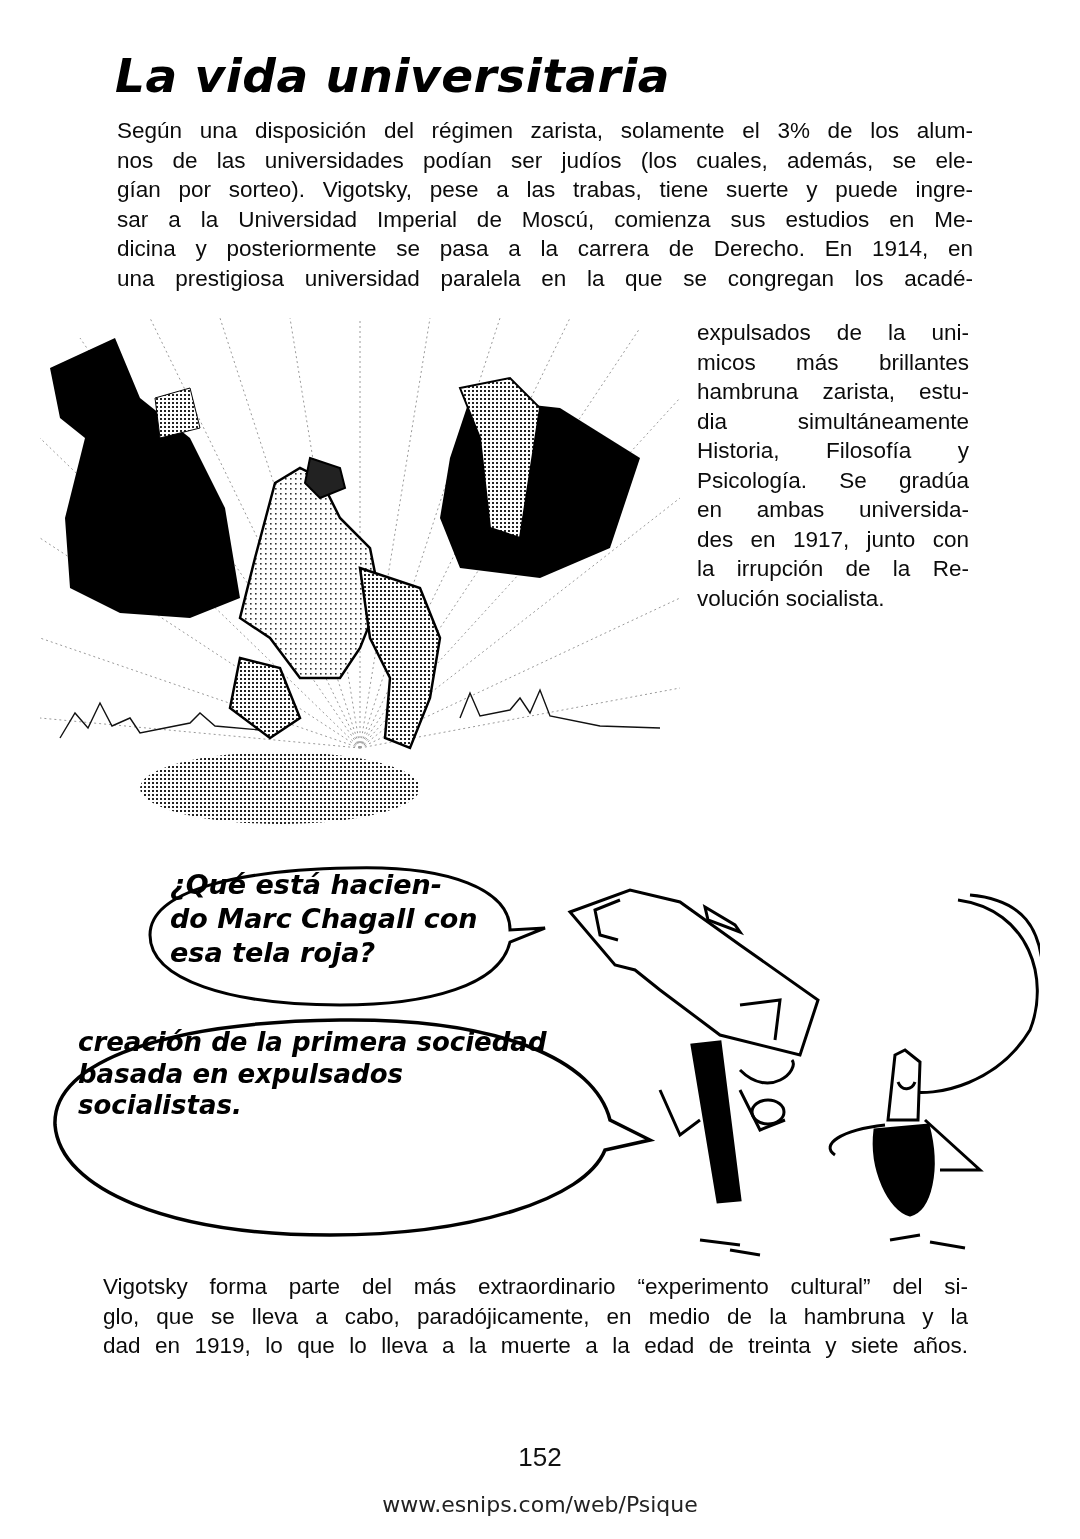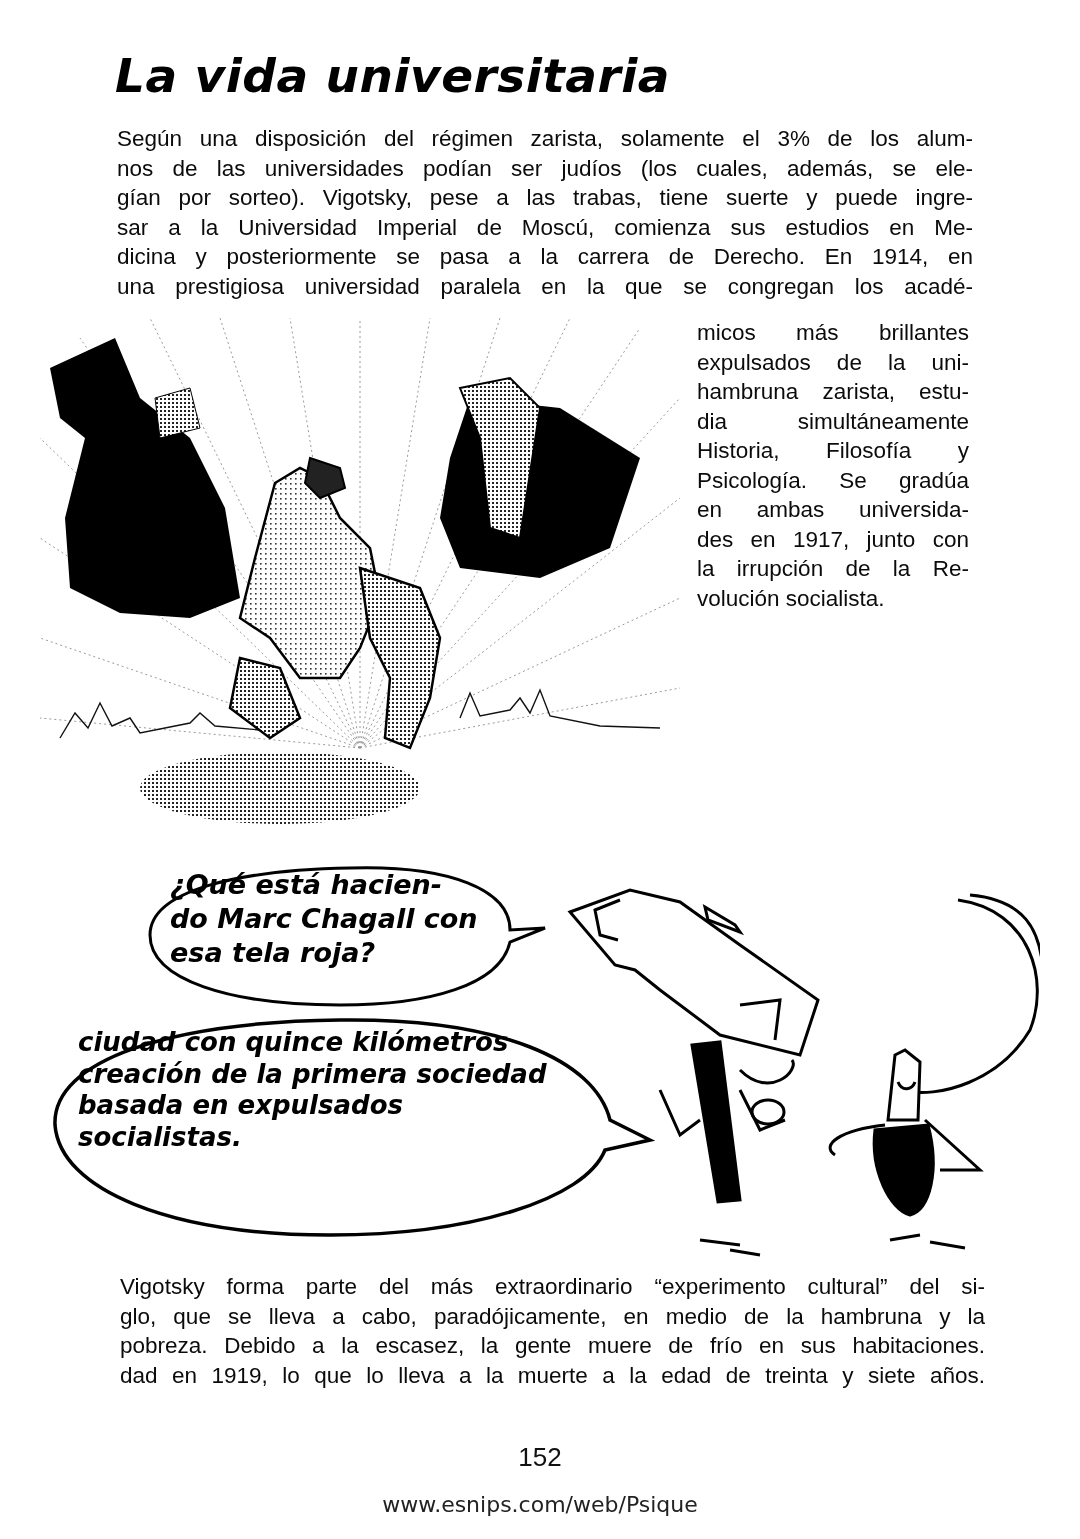--- a/index.html
+++ b/index.html
@@ -1,23 +1,23 @@
 <!DOCTYPE html>
 <html><head>
 <meta charset="utf-8">
 <style>
   html, body { margin: 0; padding: 0; background: #ffffff; }
   body { width: 1080px; height: 1539px; position: relative; overflow: hidden; color: #0a0a0a; font-family: "Liberation Sans", sans-serif; }
   .title { position: absolute; left: 115px; top: 48px; font-family: "DejaVu Sans", sans-serif; font-weight: bold; font-style: italic; font-size: 47px; letter-spacing: 0.5px; margin: 0; color: #000; }
   .para { position: absolute; font-family: "Liberation Sans", sans-serif; font-size: 22.5px; line-height: 29.5px; color: #0b0b0b; margin: 0; }
   .para .ln { display: block; white-space: nowrap; text-align: justify; text-align-last: justify; }
-  .p1 { left: 117px; top: 124px; width: 856px; }
+  .p1 { left: 117px; top: 116px; width: 856px; }
   .p2 { left: 697px; top: 318px; width: 272px; }
   .p2 .ln { white-space: nowrap; }
-  .p3 { left: 120px; top: 1272px; width: 865px; }
+  .p3 { left: 103px; top: 1272px; width: 865px; }
   .p3 .ln:last-child { text-align-last: justify; }
   .ill1 { position: absolute; left: 40px; top: 318px; width: 640px; height: 510px; }
   .ill2 { position: absolute; left: 40px; top: 850px; width: 1000px; height: 410px; }
   .bubble-text { position: absolute; font-family: "DejaVu Sans", sans-serif; font-style: italic; font-weight: bold; color: #000; text-align: left; }
   .b1 { left: 170px; top: 868px; width: 340px; font-size: 27px; line-height: 34px; }
   .b2 { left: 78px; top: 1027px; width: 510px; font-size: 26px; line-height: 31.5px; }
   .page-num { position: absolute; left: 0; width: 1080px; top: 1442px; text-align: center; font-family: "Liberation Sans", sans-serif; font-size: 26px; color: #111; }
   .url { position: absolute; left: 0; width: 1080px; top: 1492px; text-align: center; font-family: "DejaVu Sans", sans-serif; font-size: 22px; color: #222; }
 </style>
 </head>
@@ -28,22 +28,22 @@
 <div class="para p1">
   <span class="ln">Según una disposición del régimen zarista, solamente el 3% de los alum-</span>
   <span class="ln">nos de las universidades podían ser judíos (los cuales, además, se ele-</span>
   <span class="ln">gían por sorteo). Vigotsky, pese a las trabas, tiene suerte y puede ingre-</span>
   <span class="ln">sar a la Universidad Imperial de Moscú, comienza sus estudios en Me-</span>
   <span class="ln">dicina y posteriormente se pasa a la carrera de Derecho. En 1914, en</span>
   <span class="ln">una prestigiosa universidad paralela en la que se congregan los acadé-</span>
 </div>
 
 <div class="para p2">
+  <span class="ln">expulsados de la uni-</span>
   <span class="ln">micos más brillantes</span>
-  <span class="ln">expulsados de la uni-</span>
   <span class="ln">hambruna zarista, estu-</span>
   <span class="ln">dia simultáneamente</span>
   <span class="ln">Historia, Filosofía y</span>
   <span class="ln">Psicología. Se gradúa</span>
   <span class="ln">en ambas universida-</span>
   <span class="ln">des en 1917, junto con</span>
   <span class="ln">la irrupción de la Re-</span>
   <span class="ln" style="text-align-last:left">volución socialista.</span>
 </div>
 
@@ -130,27 +130,25 @@
   </g>
 </svg>
 
 <div class="bubble-text b1">
   <div>¿Qué está hacien-</div>
   <div>do Marc Chagall con</div>
   <div>esa tela roja?</div>
 </div>
 
 <div class="bubble-text b2">
-  <div>ciudad con quince kilómetros</div>
   <div>creación de la primera sociedad</div>
   <div>basada en expulsados</div>
   <div>socialistas.</div>
 </div>
 
 <div class="para p3">
   <span class="ln">Vigotsky forma parte del más extraordinario “experimento cultural” del si-</span>
   <span class="ln">glo, que se lleva a cabo, paradójicamente, en medio de la hambruna y la</span>
-  <span class="ln">pobreza. Debido a la escasez, la gente muere de frío en sus habitaciones.</span>
   <span class="ln">dad en 1919, lo que lo lleva a la muerte a la edad de treinta y siete años.</span>
 </div>
 
 <div class="page-num">152</div>
 <div class="url">www.esnips.com/web/Psique</div>
 
 </body></html>

